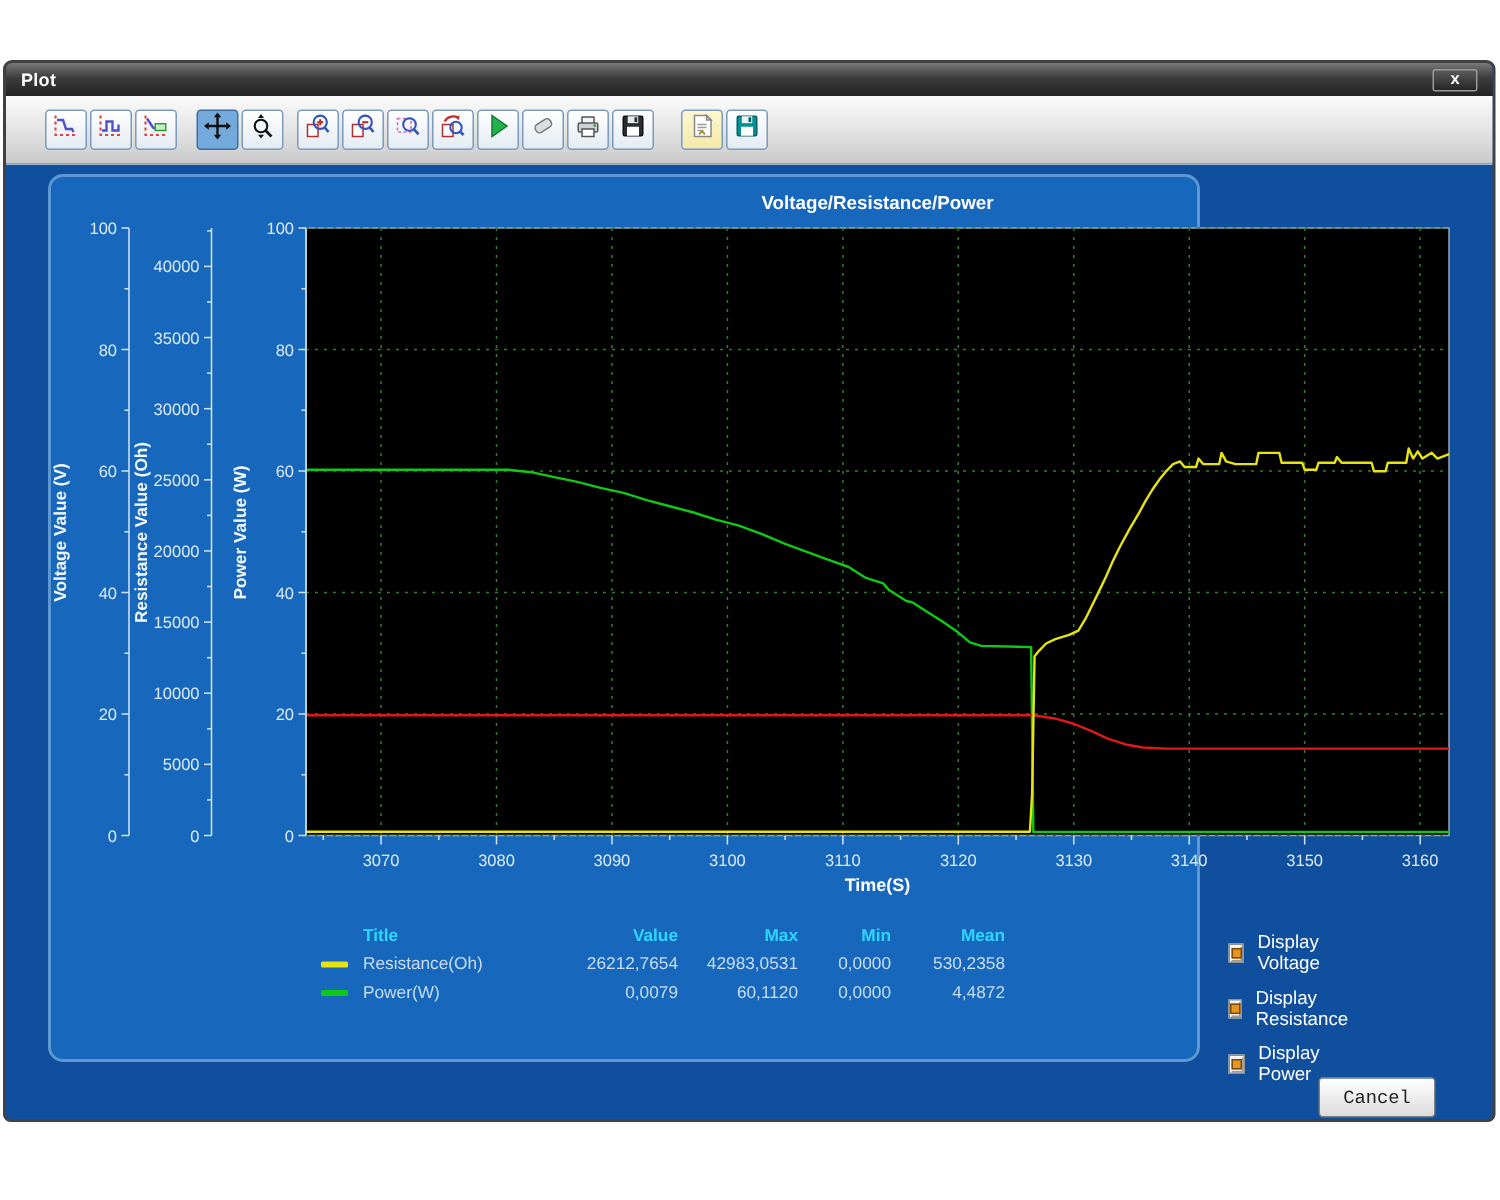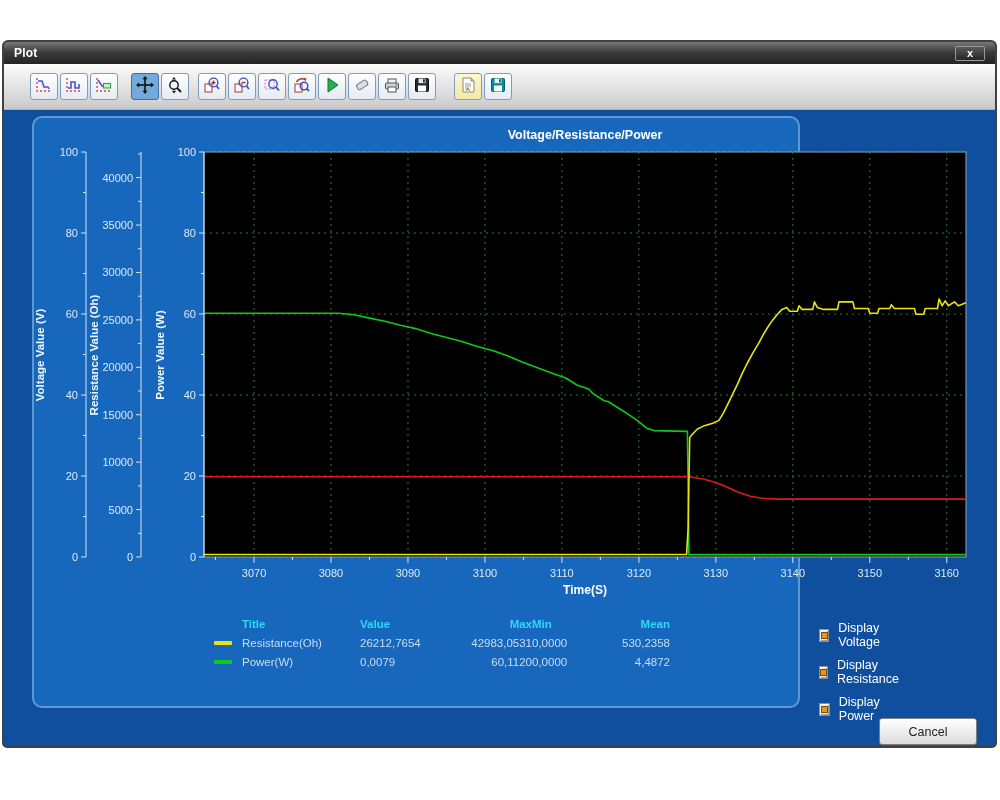--- a/index.html
+++ b/index.html
@@ -33,40 +33,40 @@
            background:#1768bc; border:2px solid #5d98d3; border-radius:10px; }
   #chart-svg { position:absolute; left:0; top:0; }
 
   
   .legend { position:absolute; left:180px; top:496px; font-size:11.5px; color:#c9ddf1; }
   .lrow { display:flex; align-items:center; height:19px; }
   .lrow.hdr { color:#2fd6ff; font-weight:bold; }
   .lsw { width:28px; display:flex; align-items:center; }
   .lsw span { width:18px; height:4px; border-radius:1px; display:block; }
   .c-title { width:118px; text-align:left; }
-  .c-val { width:92px; text-align:left; }
+  .c-val { width:92px; text-align:right; }
   .c-max { width:80px; text-align:right; }
-  .c-min { width:62px; }
+  .c-min { width:62px; text-align:right; }
   .c-mean { width:76px; text-align:right; }
 
   
   .cbgroup { position:absolute; left:785px; top:503px; }
   .cbrow { display:flex; align-items:center; margin-bottom:9px; cursor:pointer; }
   .cbbox { width:13px; height:13px; background:#ececec; border:1px solid #8f8f8f;
            box-shadow:inset 1px 1px 0 #ffffff, inset -1px -1px 0 #9a9a9a;
            display:flex; align-items:center; justify-content:center; margin-right:9px; }
   .cbbox .inner { width:7px; height:7px; background:transparent; border:1px solid transparent; }
   .cbrow.checked .inner { background:#e8941e; border-color:#7a4c09; }
   .cblabel { color:#ffffff; font-size:12.5px; }
 
   
-  .cancel-btn { position:absolute; left:875px; top:676px; width:98px; height:27px;
+  .cancel-btn { position:absolute; left:875px; top:676px; width:78px; height:27px;
                 background:linear-gradient(#ffffff,#dcdcdc); border:1px solid #7e7e7e; border-radius:3px;
                 font-size:12.5px; color:#222; display:flex; align-items:center; justify-content:center;
-                cursor:pointer; font-family:Liberation Sans, sans-serif; }
+                cursor:pointer; font-family:Liberation Mono, monospace; }
 </style>
 </head>
 <body>
 
 <div id="stage">
   <div class="win">
 
     <div class="titlebar">
       <span class="title-text">Plot</span>
       <div class="close-btn">x</div>

